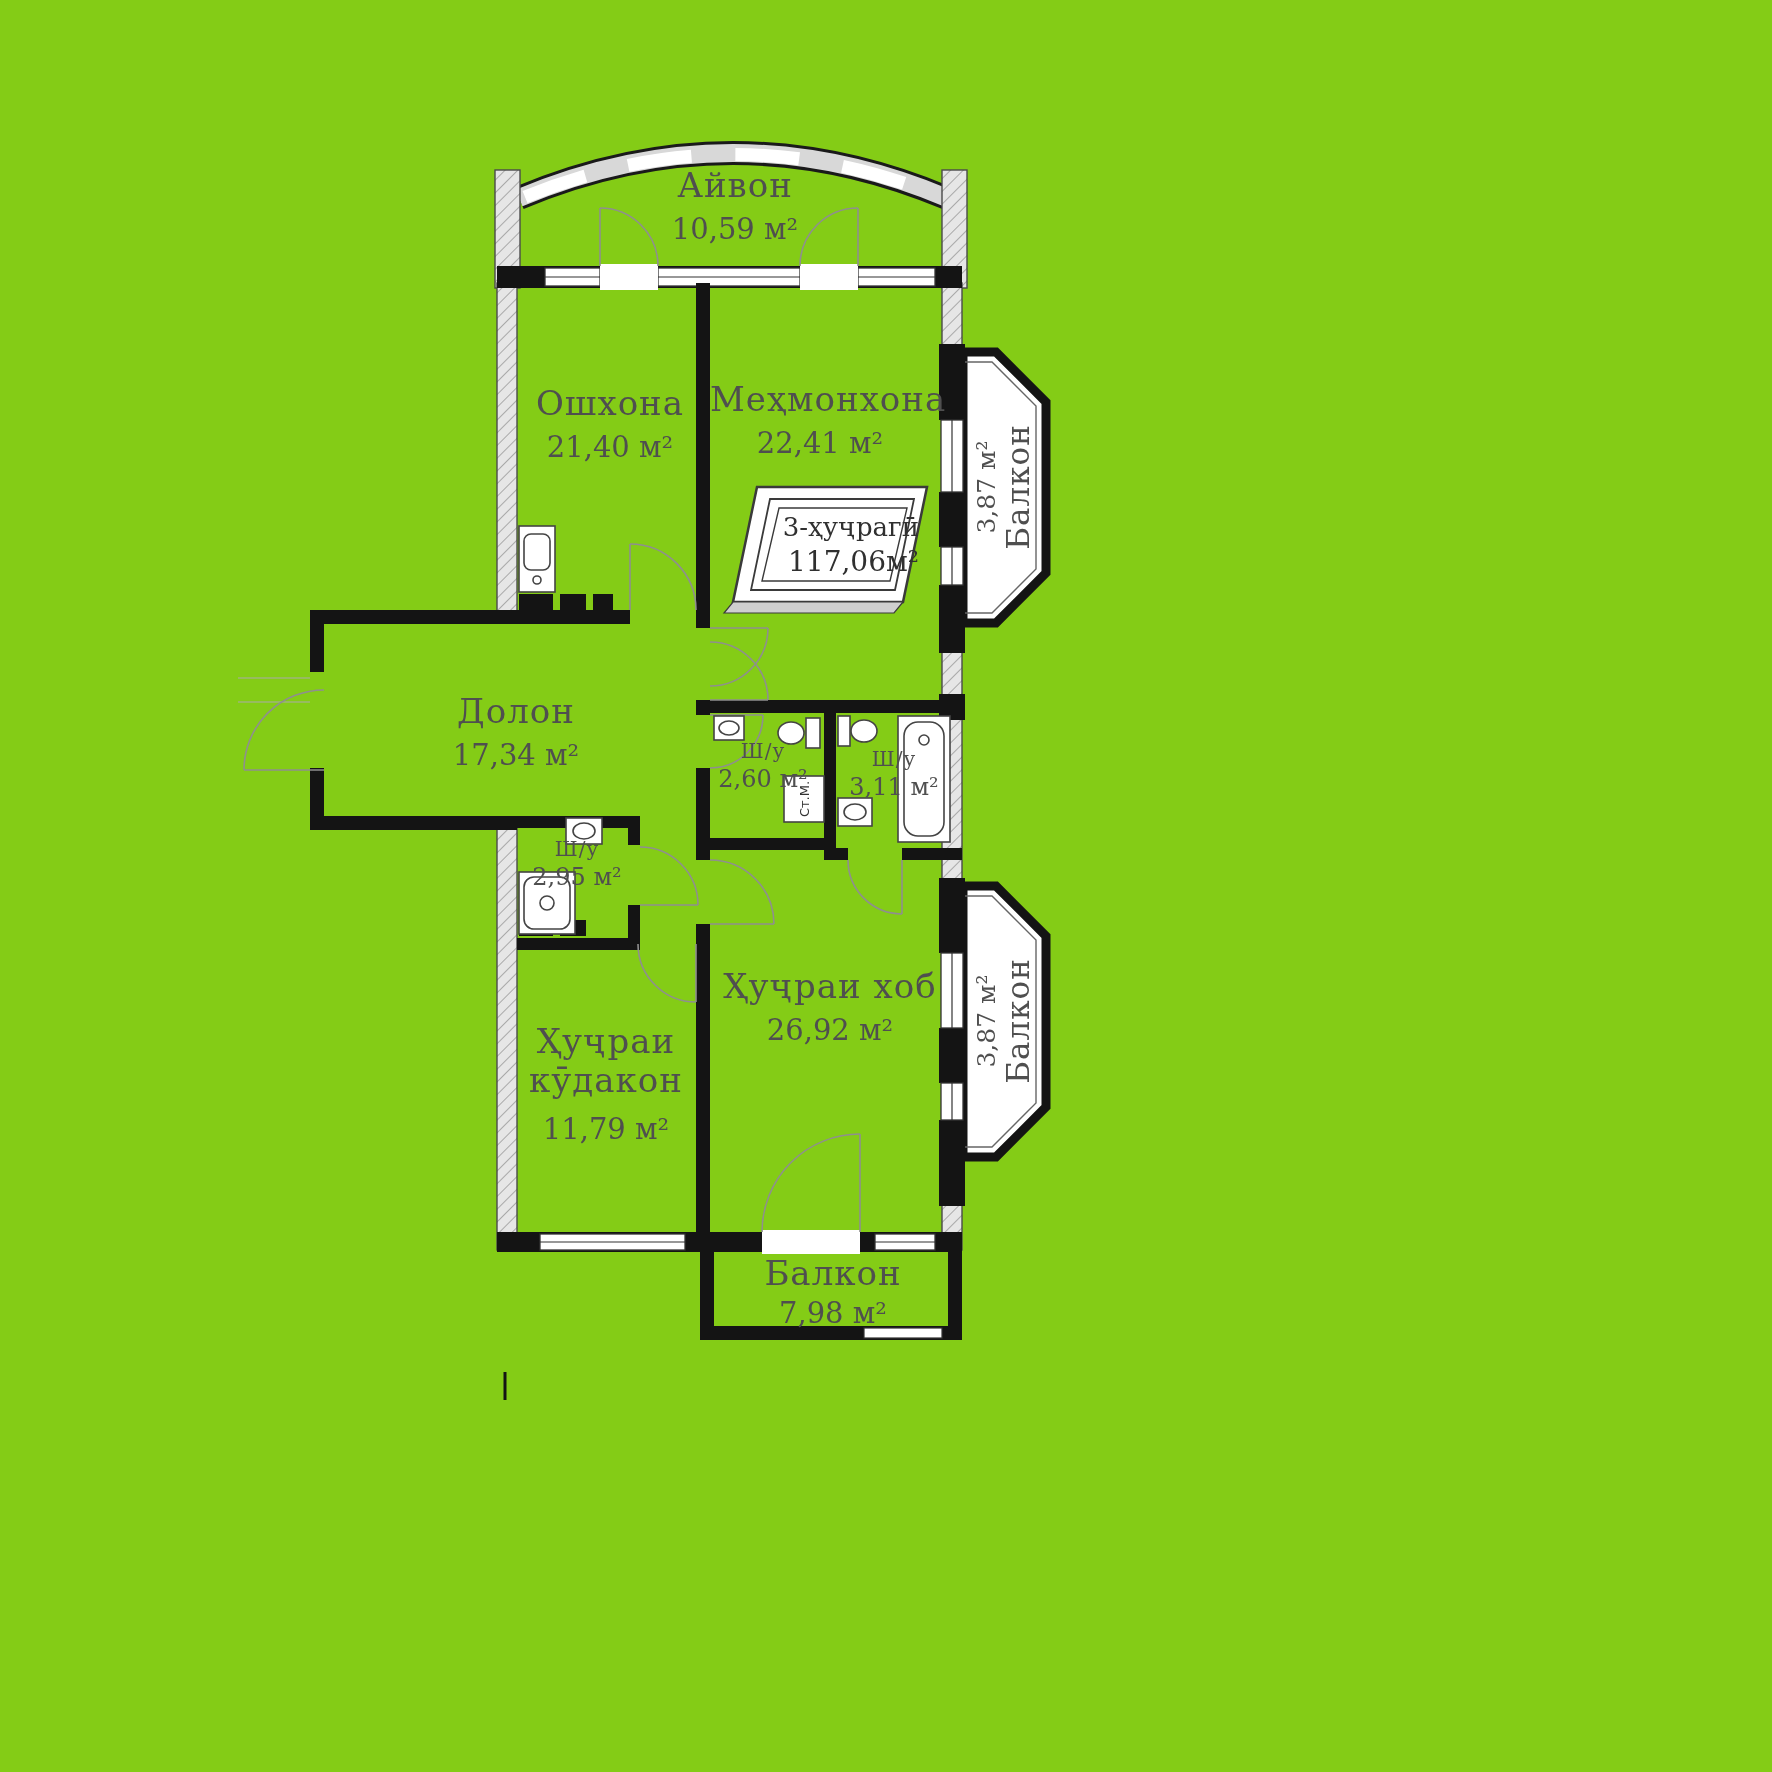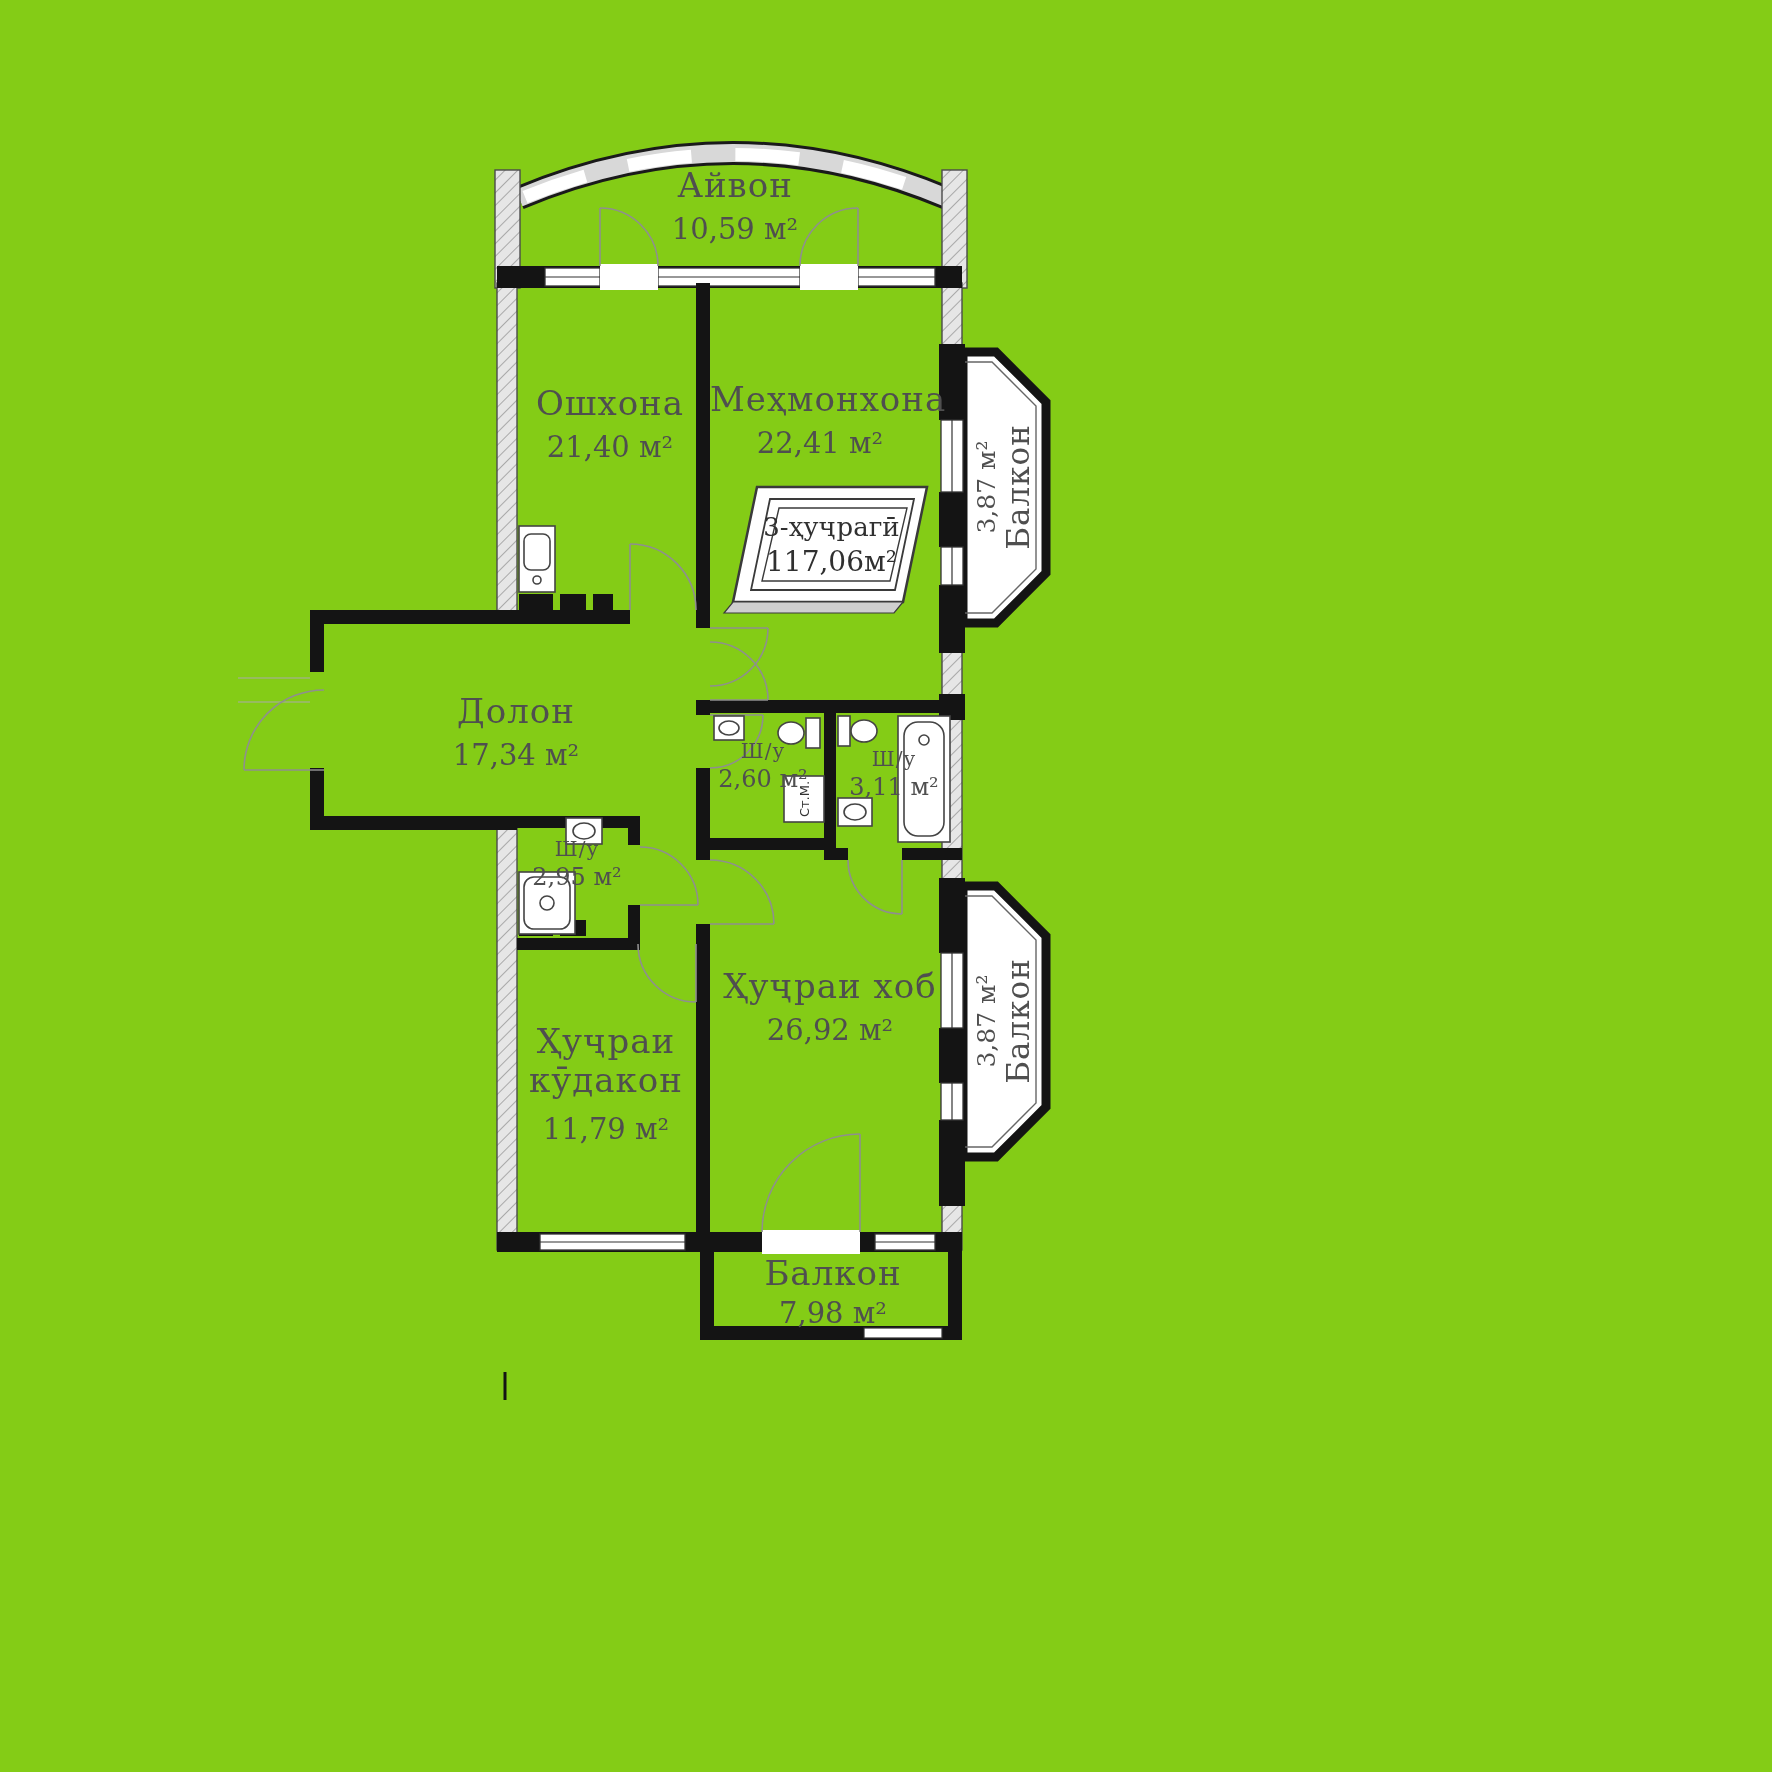--- a/index.html
+++ b/index.html
@@ -8,21 +8,21 @@
   .canvas { position:relative; width:1772px; height:1772px; background:#84cc16; overflow:hidden; }
   .plan-svg { position:absolute; left:0; top:0; }
 
   .room-label { position:absolute; width:220px; text-align:center; color:#4f4f4f; }
   .rname { font-size:34px; letter-spacing:1px; line-height:1.15; }
   .rarea { font-size:29px; margin-top:7px; }
 
   .small .rname { font-size:20px; }
   .small .rarea { font-size:24px; margin-top:2px;text-align:center; }
 
-  .plaque-label { position:absolute; text-align:center; color:#303030; }
+  .plaque-label { position:absolute; text-align:right; color:#303030; }
   .plaque-type { font-size:26px; }
   .plaque-area { font-size:28px; margin-top:3px; }
 
   .balcony-label { position:absolute; display:flex; flex-direction:column; align-items:center;
                    transform:translate(-50%,-50%) rotate(-90deg); color:#4f4f4f; white-space:nowrap; }
   .balcony-label .rarea { font-size:25px; margin:0; }
   .balcony-label .rname { font-size:31px; }
 
   .washer-label { position:absolute; font-size:13px; color:#333;
                   transform:translate(-50%,-50%) rotate(-90deg);

